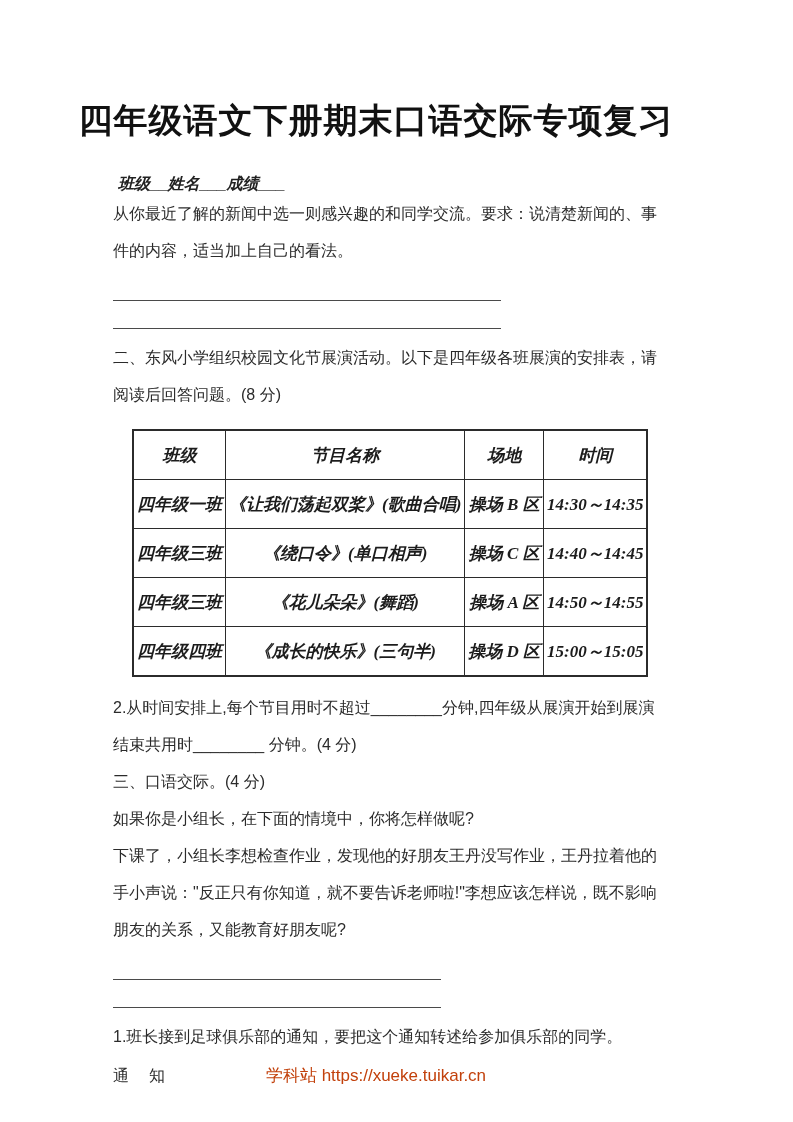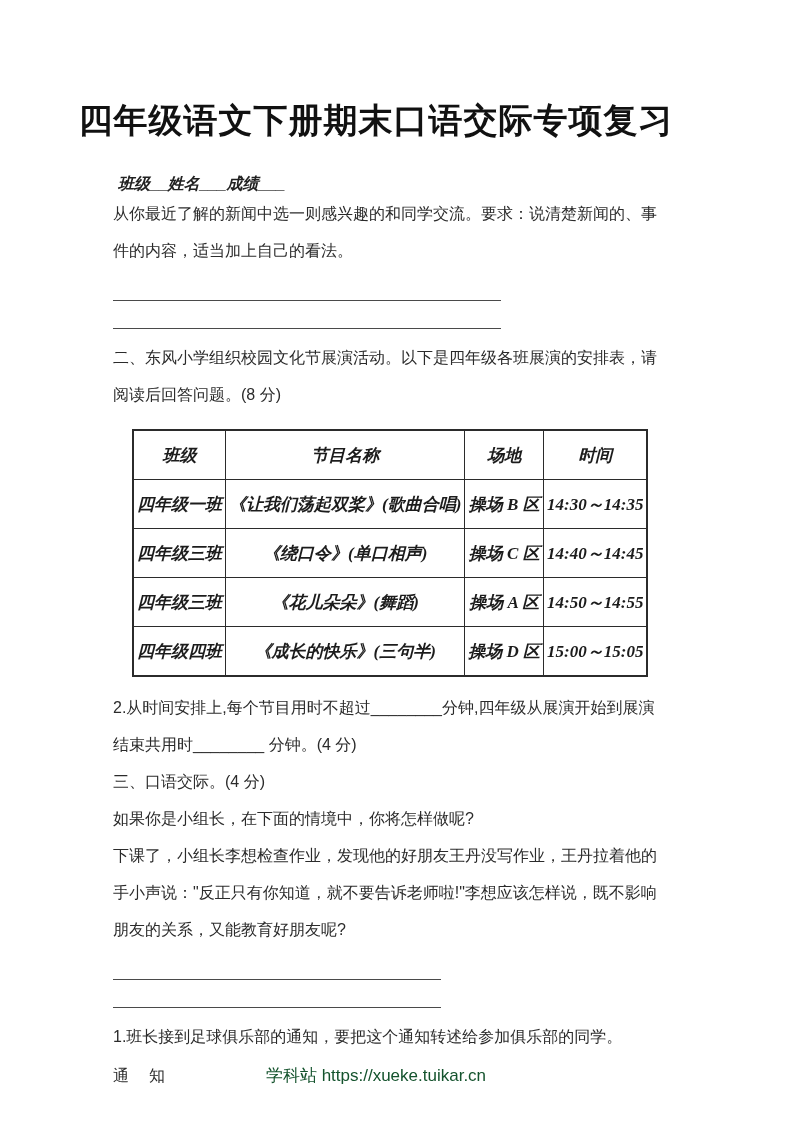--- a/index.html
+++ b/index.html
@@ -75,21 +75,21 @@
     margin-top: 2px;
     letter-spacing: 2px;
   }
   .footer {
     position: absolute;
     left: 0;
     right: 0;
     top: 1064px;
     text-align: center;
     font-size: 17px;
-    color: #14532d;
+    color: #c2410c;
   }
 </style>
 </head>
 <body>
 
 <div class="page">
   <h1 class="title">四年级语文下册期末口语交际专项复习</h1>
 
   <p class="fields">班级__姓名___成绩___</p>
 

